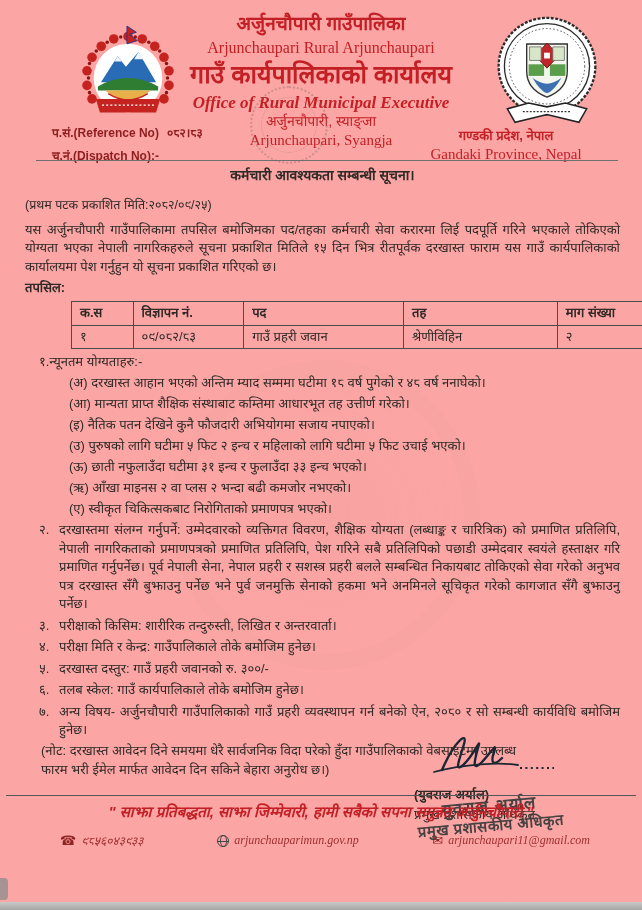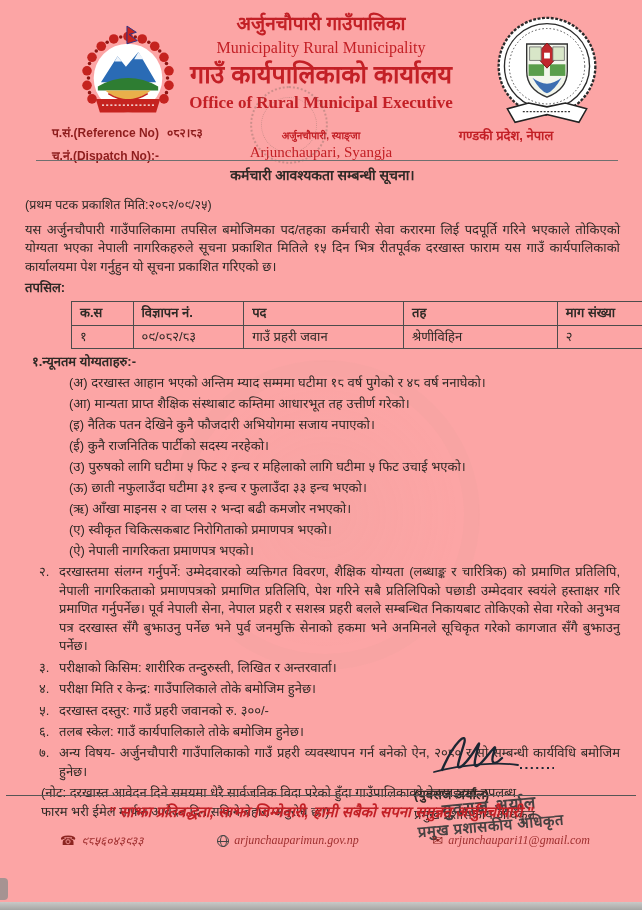--- a/index.html
+++ b/index.html
@@ -14,22 +14,22 @@
   .page{position:relative;width:642px;height:910px;background:#fca5a5;overflow:hidden;color:var(--ink);}
 
   
   .header{position:absolute;top:0;left:0;right:0;height:162px;}
   .logo-left{position:absolute;left:76px;top:24px;width:104px;height:104px;}
   .logo-right{position:absolute;right:38px;top:14px;width:114px;height:118px;}
   .head-center{position:absolute;left:150px;right:150px;top:12px;text-align:center;line-height:1.25;}
   .h-np1{font-size:19px;font-weight:bold;color:var(--red);}
   .h-en1{font-family:"Liberation Serif",serif;font-size:16px;color:var(--red);margin-top:2px;}
   .h-np2{font-size:25px;font-weight:bold;color:var(--red);margin-top:1px;}
-  .h-en2{font-family:"Liberation Serif",serif;font-size:17px;font-weight:bold;color:var(--red);margin-top:2px;}
-  .h-np3{font-size:10px;font-weight:bold;color:var(--red);margin-top:17px;}
+  .h-en2{font-family:"Liberation Serif",serif;font-size:17px;font-weight:bold;color:var(--red);margin-top:2px;font-style:italic;}
+  .h-np3{font-size:14px;font-weight:normal;color:var(--red);margin-top:0;}
   .h-en3{font-family:"Liberation Serif",serif;font-size:15px;color:var(--red);}
   .province-block{position:absolute;right:30px;top:128px;width:212px;text-align:center;line-height:1.3;}
   .p-np{font-size:13px;font-weight:bold;color:var(--red);}
   .p-en{font-family:"Liberation Serif",serif;font-size:15px;color:var(--red);}
   .refs{position:absolute;left:52px;top:122px;line-height:1.9;}
   .refline{font-size:12px;font-weight:bold;color:var(--dark-red);}
   .refval{margin-left:8px;}
   .hstamp{position:absolute;left:250px;top:86px;width:78px;height:78px;border:2px dotted rgba(118,102,92,.5);
           border-radius:50%;opacity:.7;}
   .hstamp::after{content:"";position:absolute;inset:9px;border:1px dotted rgba(118,102,92,.45);border-radius:50%;}
@@ -43,21 +43,21 @@
   
   .main{position:absolute;top:166px;left:25px;right:22px;font-size:13px;line-height:1.42;}
   .title{text-align:center;font-weight:bold;font-size:14px;}
   .published{text-align:left;font-size:12.5px;margin-top:11px;}
   .intro{margin-top:6px;text-align:justify;}
   .tapasil{margin-top:3px;font-weight:bold;}
   table.vacancy{border-collapse:collapse;width:616px;margin:4px 0 4px 46px;font-size:13px;}
   table.vacancy th,table.vacancy td{border:1px solid #4c4c4c;padding:2px 8px;text-align:left;font-weight:normal;}
   table.vacancy th{font-weight:600;}
   .c0{width:10%;} .c1{width:18%;} .c2{width:26%;} .c3{width:25%;} .c4{width:21%;}
-  .qual-head{margin-top:4px;font-weight:bold;margin-left:7px;}
+  .qual-head{margin-top:4px;font-weight:normal;margin-left:14px;}
   .sub{margin-left:44px;margin-top:2.5px;}
   .pt{display:flex;margin-top:3px;margin-left:14px;}
   .pt-n{flex:0 0 20px;}
   .pt-t{flex:1;text-align:justify;}
   .note{margin-left:16px;margin-top:3px;width:83%;}
 
   
   .sign-block{position:absolute;right:28px;top:726px;width:200px;text-align:left;line-height:1.5;}
   .sign-name{font-size:13px;font-weight:bold;}
   .sign-desg{font-size:13px;}
@@ -133,21 +133,21 @@
 
         <path d="M49,2 L58,8 L51,10 L59,16 L49,19 Z" fill="#c5231f" stroke="#27348b" stroke-width="0.9"></path>
 
         <path d="M19,72 L81,72 L77,85 L23,85 Z" fill="#c5231f"></path>
         <path d="M25,78 h50" stroke="#ffffff" stroke-width="1.4" stroke-dasharray="2,2"></path>
       </svg>
     </div>
 
     <div class="head-center">
       <div class="h-np1">अर्जुनचौपारी गाउँपालिका</div>
-      <div class="h-en1">Municipality Rural Municipality</div>
+      <div class="h-en1">Arjunchaupari Rural Arjunchaupari</div>
       <div class="h-np2">गाउँ कार्यपालिकाको कार्यालय</div>
       <div class="h-en2">Office of Rural Municipal Executive</div>
       <div class="h-np3">अर्जुनचौपारी, स्याङ्जा</div>
       <div class="h-en3">Arjunchaupari, Syangja</div>
     </div>
 
     <div class="hstamp"></div>
 
     <div class="logo-right">
       <svg viewBox="0 0 110 122" width="114" height="118" aria-hidden="true">
@@ -164,20 +164,21 @@
         <path d="M37,34 h12 v14 h-12 Z" fill="#d8e6c8" stroke="#666" stroke-width="0.8"></path>
         <path d="M61,34 h12 v14 h-12 Z" fill="#d8e6c8" stroke="#666" stroke-width="0.8"></path>
 
         <path d="M14,98 L36,92 L55,96 L74,92 L96,98 L88,112 L55,104 L22,112 Z" fill="#ffffff" stroke="#222" stroke-width="1.6"></path>
         <path d="M30,101 h50" stroke="#333" stroke-width="1.2" stroke-dasharray="2,1.6"></path>
       </svg>
     </div>
 
     <div class="province-block">
       <div class="p-np">गण्डकी प्रदेश, नेपाल</div>
+      <div class="p-en">Gandaki Province, Nepal</div>
     </div>
 
     <div class="refs">
       <div class="refline">
         <span>प.सं.(Reference No)</span><span class="refval">०८२।८३</span>
       </div>
       <div class="refline">च.नं.(Dispatch No):-</div>
     </div>
 
     <div class="header-rule"></div>
@@ -209,26 +210,24 @@
           <td>श्रेणीविहिन</td>
           <td>२</td>
         </tr>
       </tbody>
     </table>
 
     <div class="qual-head">१.न्यूनतम योग्यताहरु:-</div>
     <div class="sub">(अ) दरखास्त आहान भएको अन्तिम म्याद सम्ममा घटीमा १८ वर्ष पुगेको र ४८ वर्ष ननाघेको।</div>
     <div class="sub">(आ) मान्यता प्राप्त शैक्षिक संस्थाबाट कम्तिमा आधारभूत तह उत्तीर्ण गरेको।</div>
     <div class="sub">(इ) नैतिक पतन देखिने कुनै फौजदारी अभियोगमा सजाय नपाएको।</div>
-    <div class="sub">(ई) कुनै राजनितिक पार्टीको सदस्य नरहेको।</div>
     <div class="sub">(उ) पुरुषको लागि घटीमा ५ फिट २ इन्च र महिलाको लागि घटीमा ५ फिट उचाई भएको।</div>
     <div class="sub">(ऊ) छाती नफुलाउँदा घटीमा ३१ इन्च र फुलाउँदा ३३ इन्च भएको।</div>
     <div class="sub">(ऋ) आँखा माइनस २ वा प्लस २ भन्दा बढी कमजोर नभएको।</div>
     <div class="sub">(ए) स्वीकृत चिकित्सकबाट निरोगिताको प्रमाणपत्र भएको।</div>
-    <div class="sub">(ऐ) नेपाली नागरिकता प्रमाणपत्र भएको।</div>
 
     <div class="pt">
       <span class="pt-n">२.</span>
       <span class="pt-t">दरखास्तमा संलग्न गर्नुपर्ने: उम्मेदवारको व्यक्तिगत विवरण, शैक्षिक योग्यता (लब्धाङ्क र चारित्रिक) को प्रमाणित प्रतिलिपि, नेपाली नागरिकताको प्रमाणपत्रको प्रमाणित प्रतिलिपि, पेश गरिने सबै प्रतिलिपिको पछाडी उम्मेदवार स्वयंले हस्ताक्षर गरि प्रमाणित गर्नुपर्नेछ। पूर्व नेपाली सेना, नेपाल प्रहरी र सशस्त्र प्रहरी बलले सम्बन्धित निकायबाट तोकिएको सेवा गरेको अनुभव पत्र दरखास्त सँगै बुझाउनु पर्नेछ भने पुर्व जनमुक्ति सेनाको हकमा भने अनमिनले सूचिकृत गरेको कागजात सँगै बुझाउनु पर्नेछ।</span>
     </div>
     <div class="pt">
       <span class="pt-n">३.</span>
       <span class="pt-t">परीक्षाको किसिम: शारीरिक तन्दुरुस्ती, लिखित र अन्तरवार्ता।</span>
     </div>
     <div class="pt">

